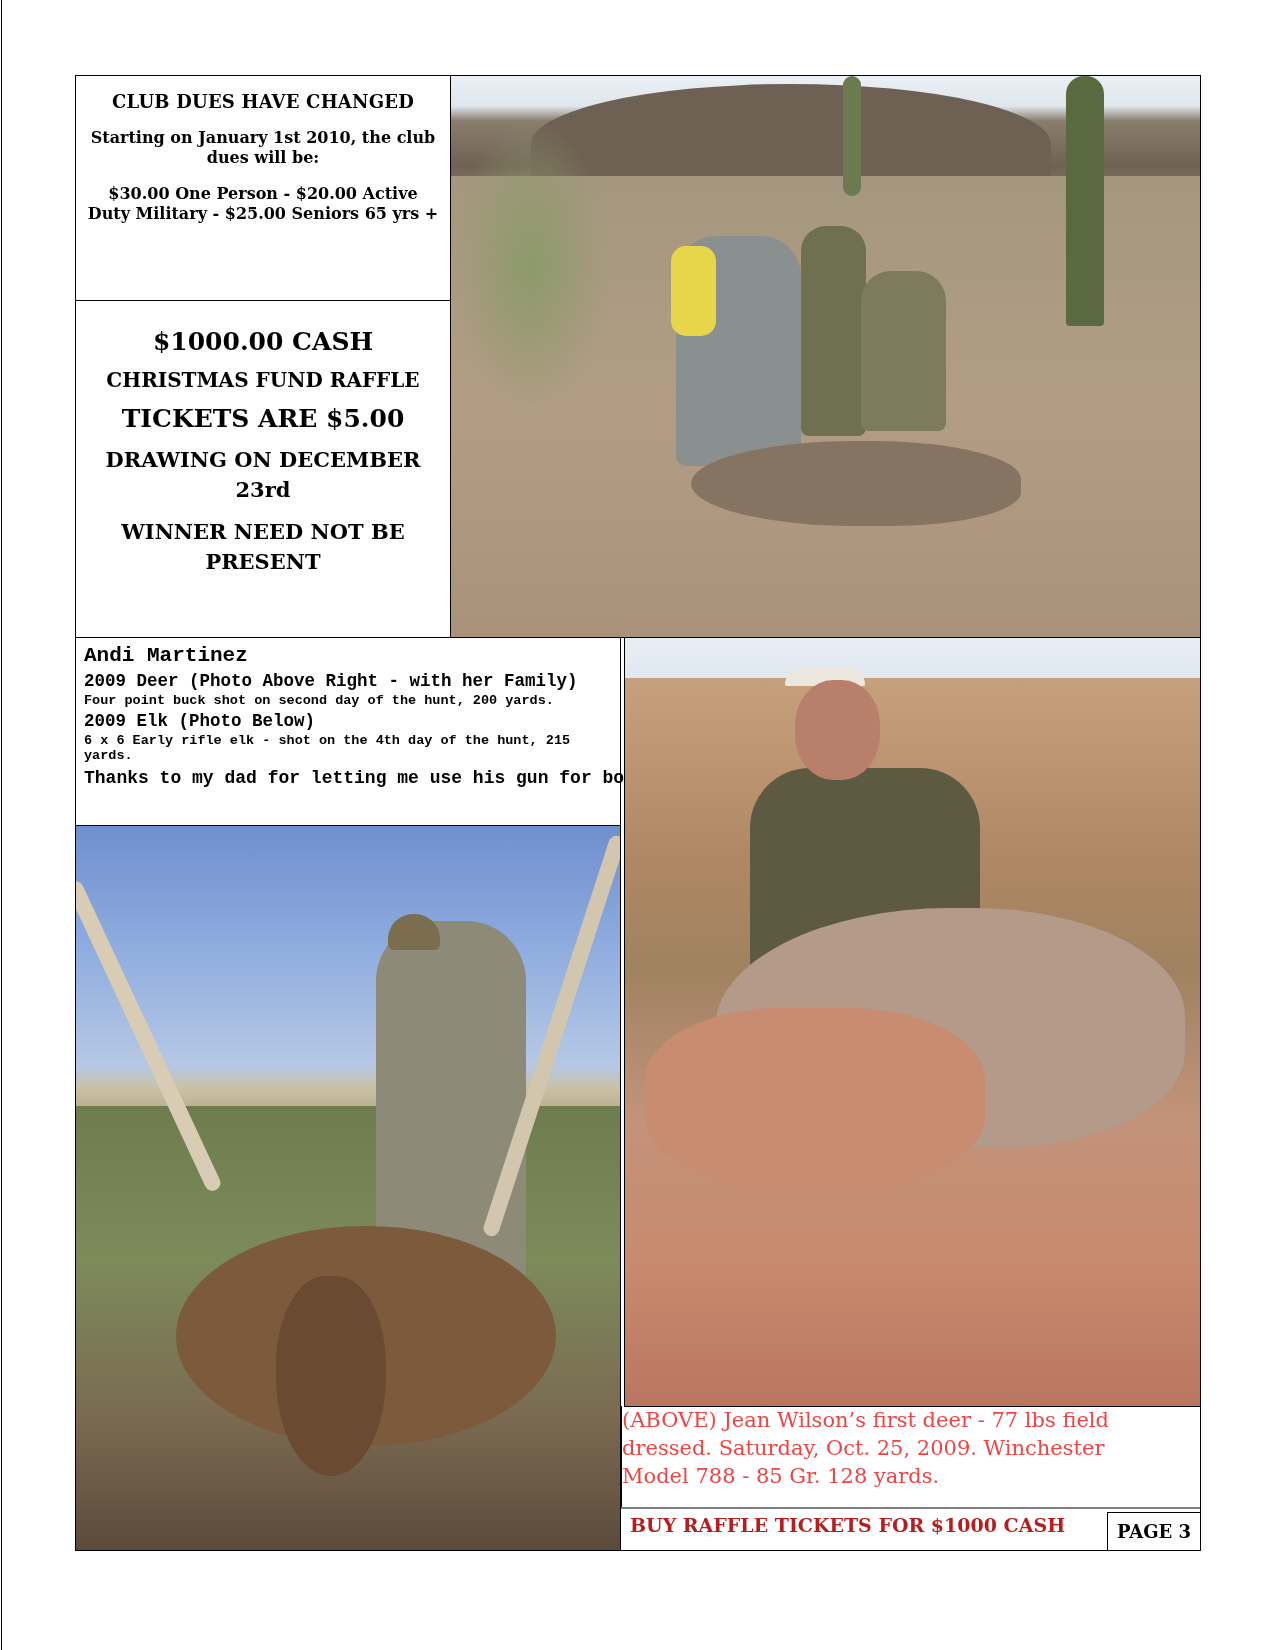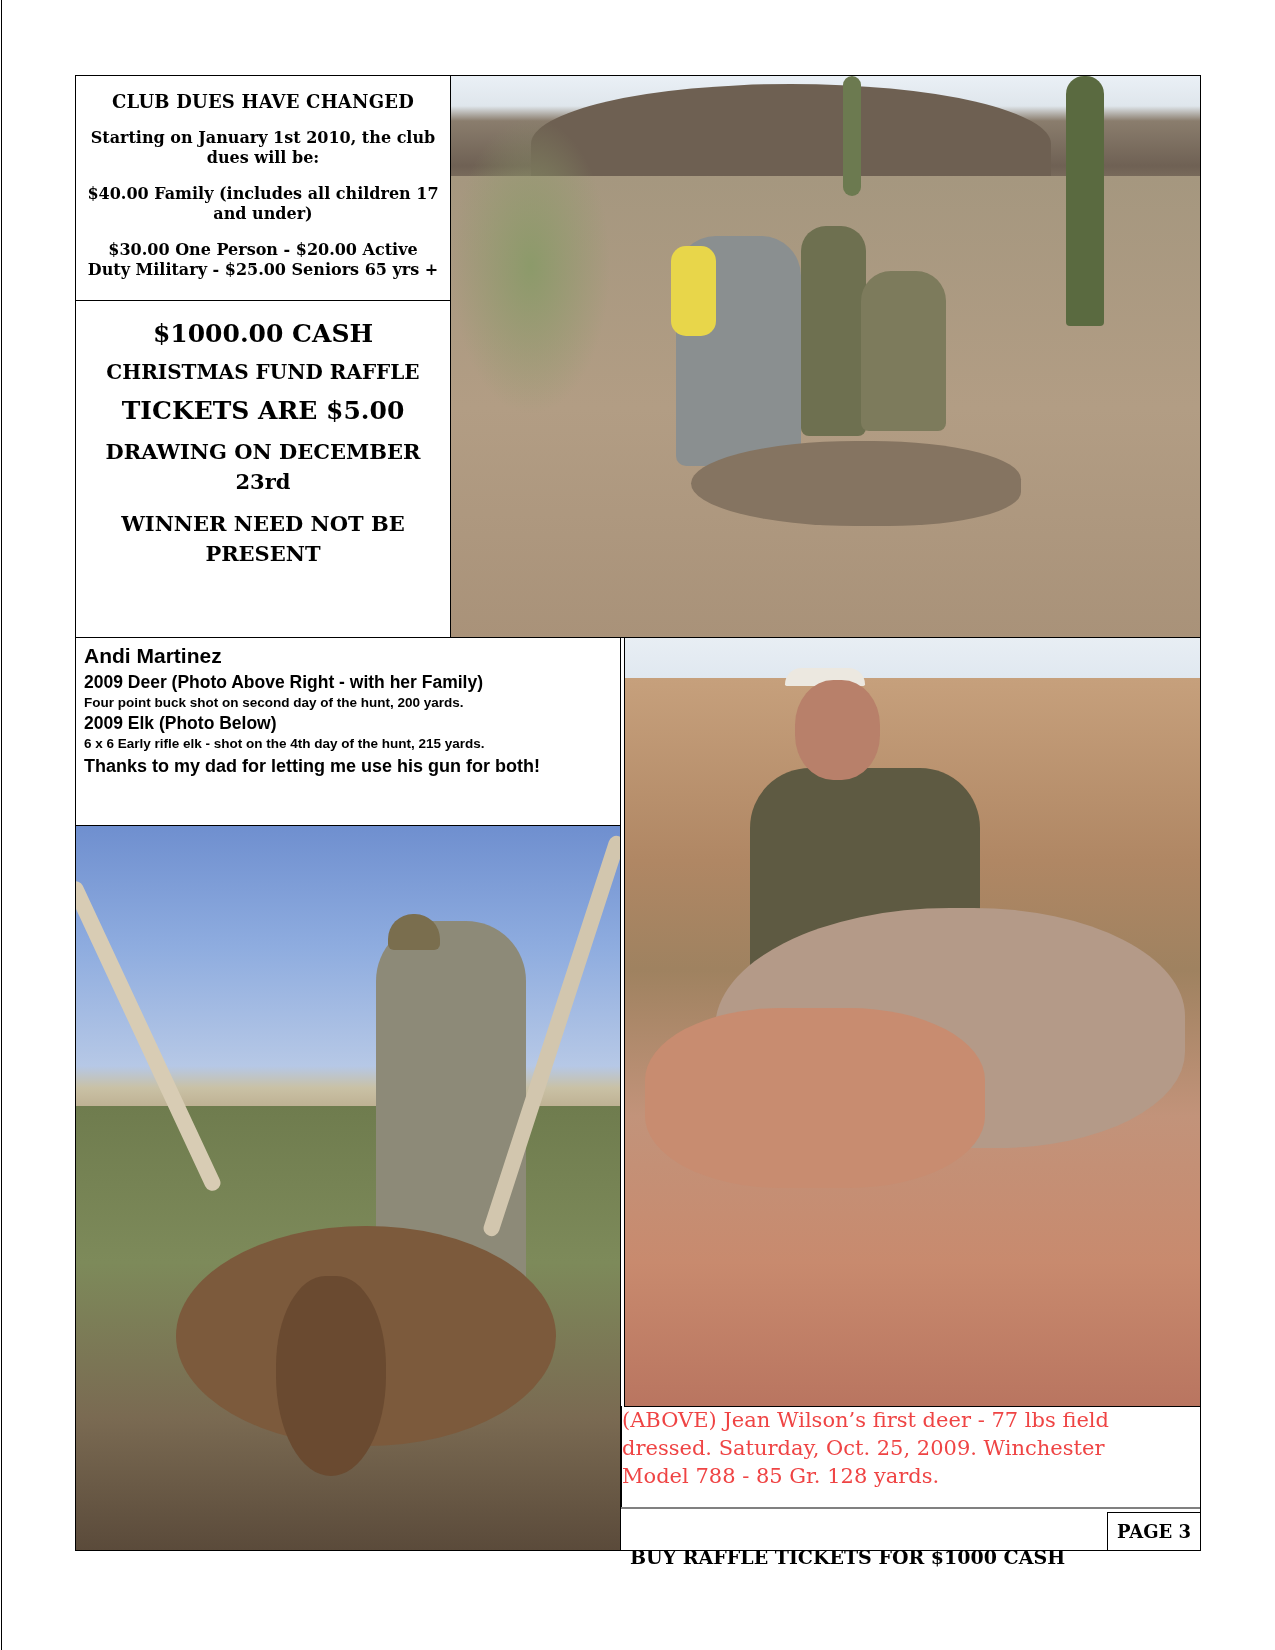--- a/index.html
+++ b/index.html
@@ -1,29 +1,29 @@
 <!DOCTYPE html>
 <html><head>
 <meta charset="utf-8">
 <style>
   html, body { margin:0; padding:0; background:#fff; }
   body { width:1275px; height:1650px; position:relative; overflow:hidden; }
   .page-edge { position:absolute; left:1px; top:0; width:1px; height:1650px; background:#000; }
   .serif { font-family: "DejaVu Serif", "Liberation Serif", serif; }
-  .sans { font-family: Liberation Sans, sans-serif; }
+  .sans { font-family: Liberation Mono, monospace; }
   .box { position:absolute; box-sizing:border-box; }
   .frame { left:75px; top:75px; width:1126px; height:1476px; border:1px solid #000; }
 
   
   #dues { left:75px; top:75px; width:376px; height:226px; border:1px solid #000; text-align:center; color:#000; padding:10px 10px 0 10px; }
   #dues .h { font-weight:bold; font-size:18px; margin:5px 0 12px 0; letter-spacing:0.2px; }
   #dues p { font-size:16px; margin:16px 0 14px 0; line-height:20px;font-weight:bold; }
 
   
-  #raffle { left:75px; top:300px; width:376px; height:338px; border:1px solid #000; text-align:center; font-weight:bold; color:#000; padding-top:14px; }
+  #raffle { left:75px; top:300px; width:376px; height:338px; border:1px solid #000; text-align:center; font-weight:bold; color:#000; padding-top:22px; }
   #raffle .r1 { font-size:25px; margin:4px 0 12px 0; }
   #raffle .r2 { font-size:20px; margin:0 0 12px 0; }
   #raffle .r3 { font-size:25px; margin:0 0 12px 0; }
   #raffle .r4 { font-size:21px; margin:0 0 12px 0; line-height:30px; }
   #raffle .r5 { font-size:21px; margin:0; line-height:30px; }
 
   
   #photo-family { left:450px; top:75px; width:751px; height:563px; border:1px solid #000; overflow:hidden;
     background:
       radial-gradient(ellipse 60px 30px at 440px 435px, #7b6e5e 0%, rgba(123,110,94,0) 100%),
@@ -45,34 +45,33 @@
 
   
   #photo-deer { left:624px; top:637px; width:577px; height:770px; border:1px solid #000; overflow:hidden;
     background: linear-gradient(180deg, #e8eef4 0px, #dce5ee 60px, #c99d78 80px, #b88a66 160px, #a9825e 260px, #8d7a58 340px, #b88a6e 420px, #c89a84 540px, #c58a70 640px, #b8745e 770px);
   }
 
   
   #caption { left:621px; top:1406px; width:580px; height:103px; border-left:1px solid #000; border-right:1px solid #000; font-size:21px; line-height:28px; color:#ef4444; padding:0 0 0 0; }
   #caption span { display:block; padding-left:0; }
   .gray-line { position:absolute; left:621px; top:1507px; width:580px; height:2px; background:#808080; }
-  #footer-buy { left:630px; top:1514px; font-size:19px; font-weight:bold; color:#000000; white-space:nowrap;margin-top:32px; }
+  #footer-buy { left:630px; top:1514px; font-size:19px; font-weight:bold; color:#b91c1c; white-space:nowrap; }
   #page-num { left:1107px; top:1512px; width:94px; height:39px; border:1px solid #000; font-size:18px; font-weight:bold; text-align:center; line-height:37px; color:#000; }
 
   .shape { position:absolute; }
 </style>
 </head>
 <body>
 
 <div class="page-edge"></div>
 
 <div id="dues" class="box serif">
   <div class="h">CLUB DUES HAVE CHANGED</div>
   <p>Starting on January 1st 2010, the club dues will be:</p>
-  <p>$40.00 Family (includes all children 17 and under)</p>
   <p>$30.00 One Person - $20.00 Active Duty Military - $25.00 Seniors 65 yrs +</p>
 </div>
 
 <div id="raffle" class="box serif">
   <div class="r1">$1000.00 CASH</div>
   <div class="r2">CHRISTMAS FUND RAFFLE</div>
   <div class="r3">TICKETS ARE $5.00</div>
   <div class="r4">DRAWING ON DECEMBER 23rd</div>
   <div class="r5">WINNER NEED NOT BE PRESENT</div>
 </div>

